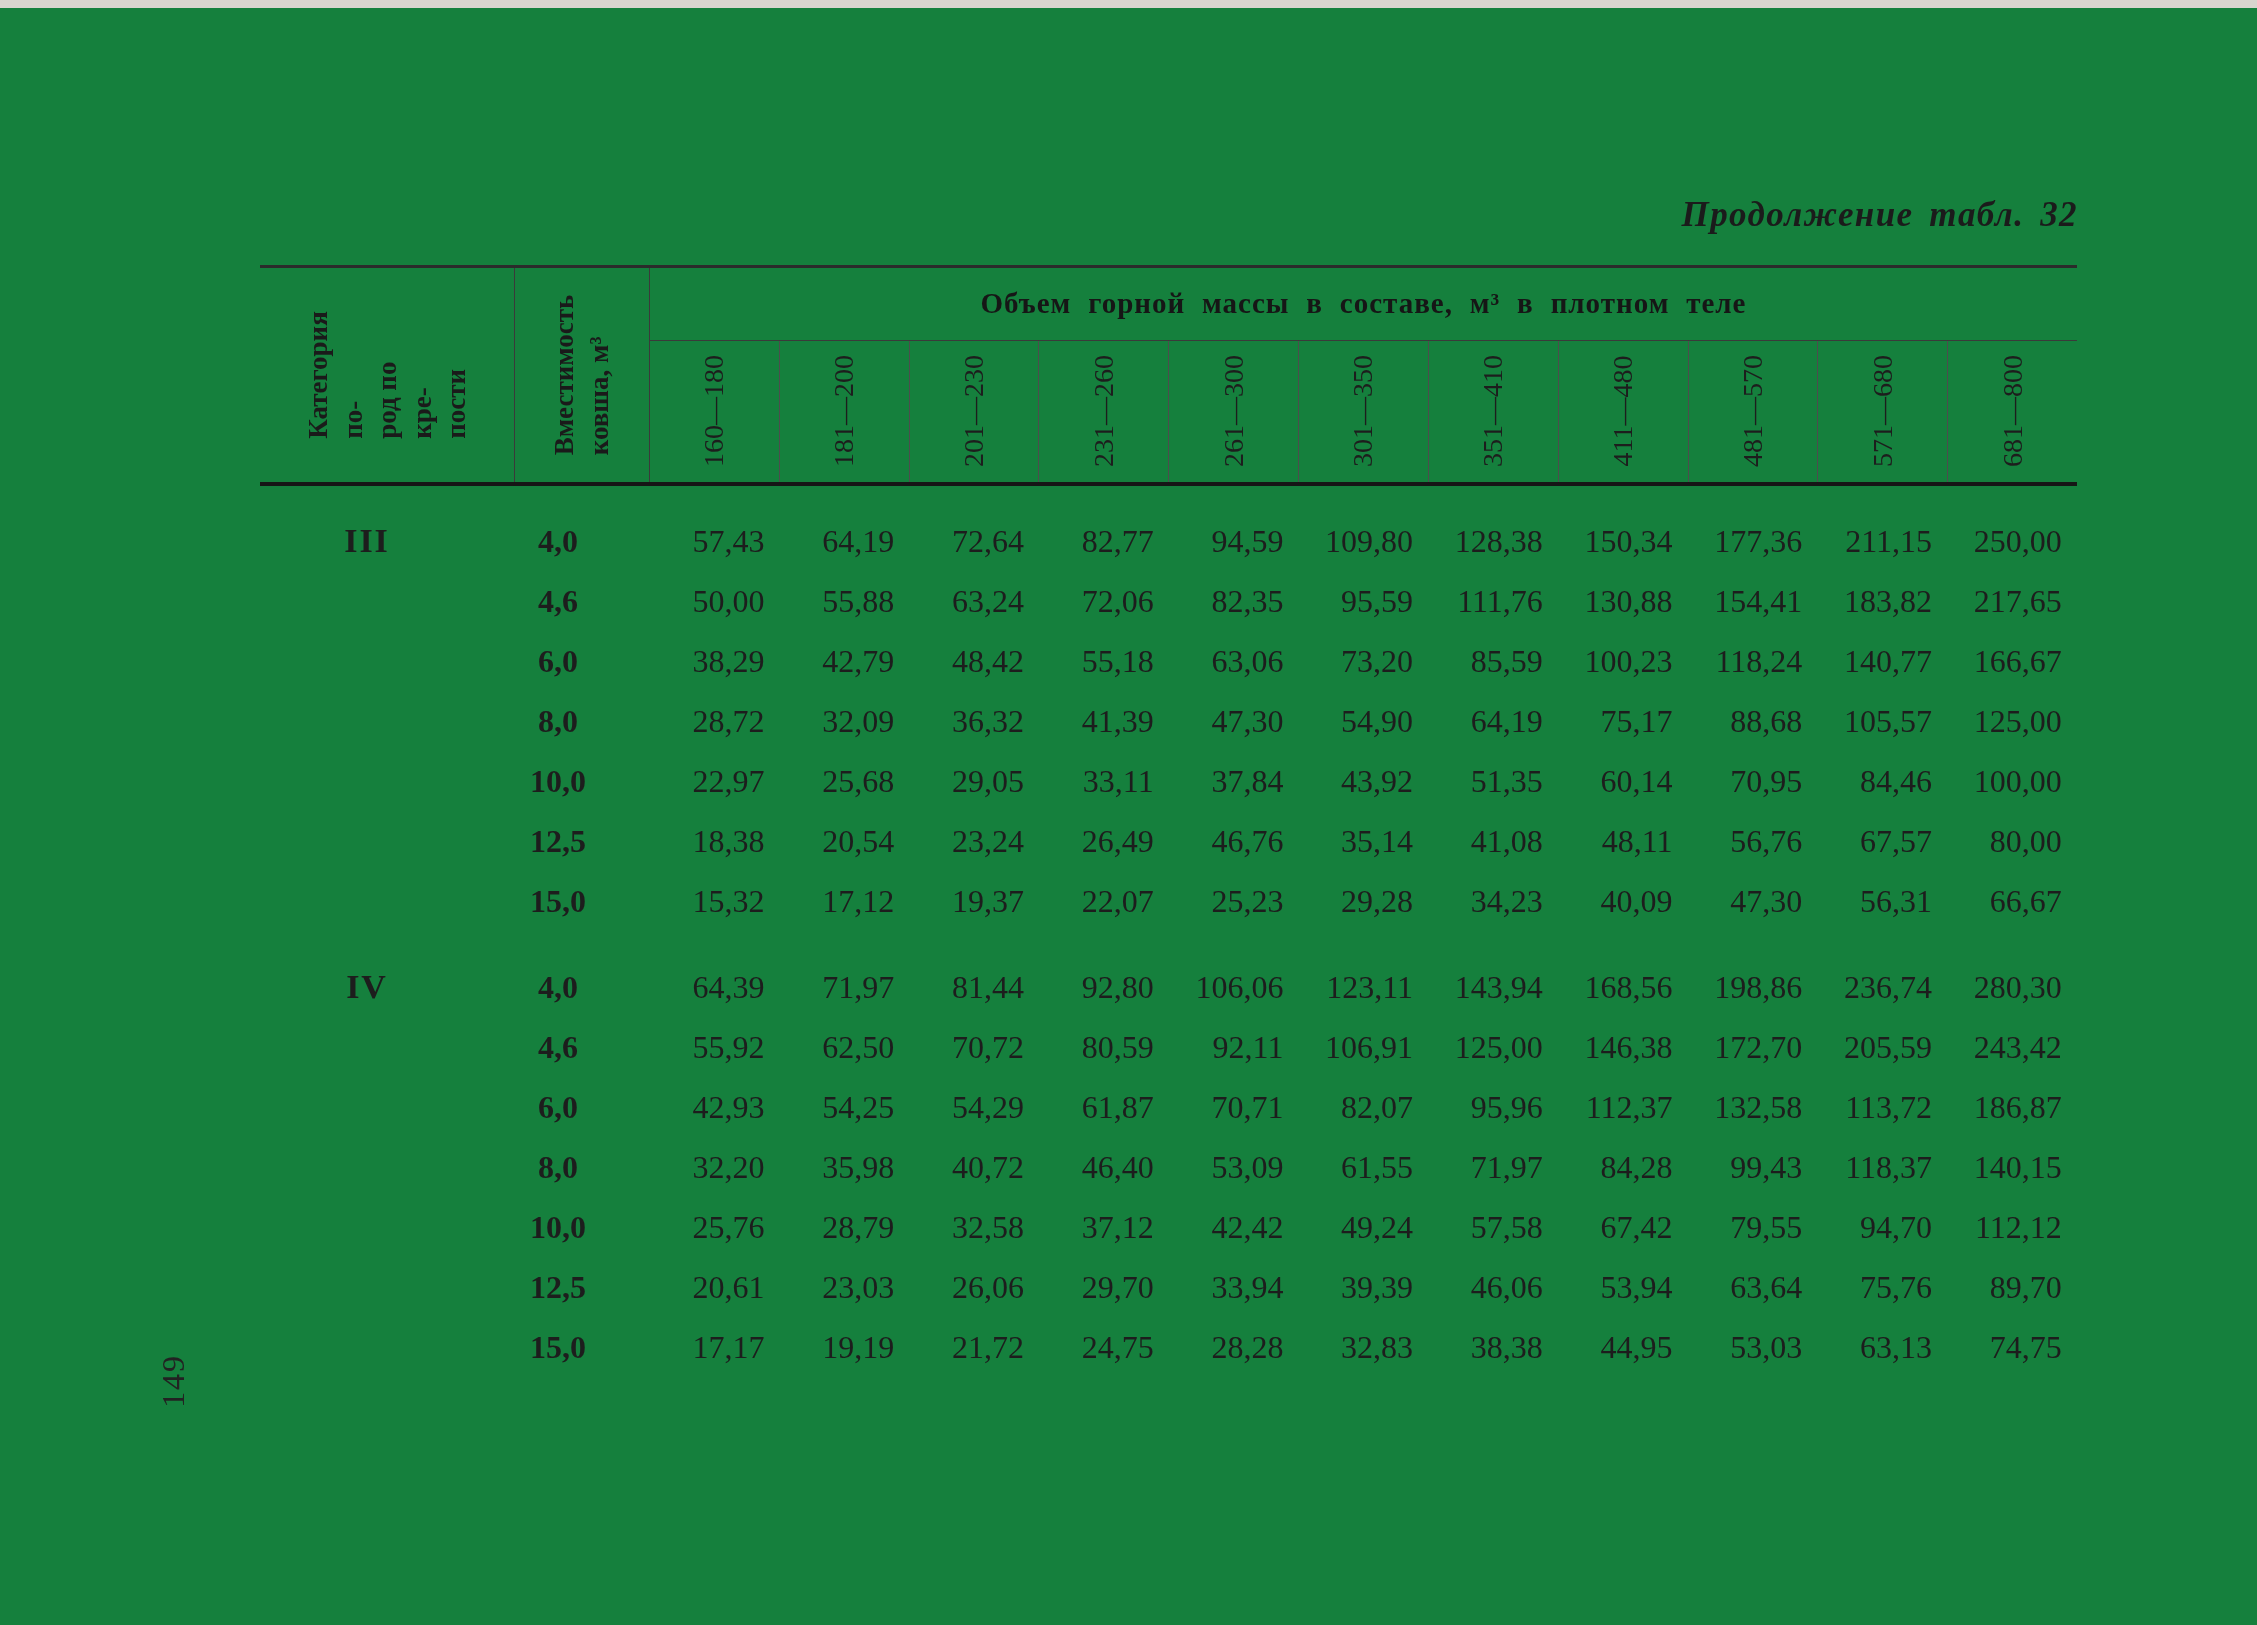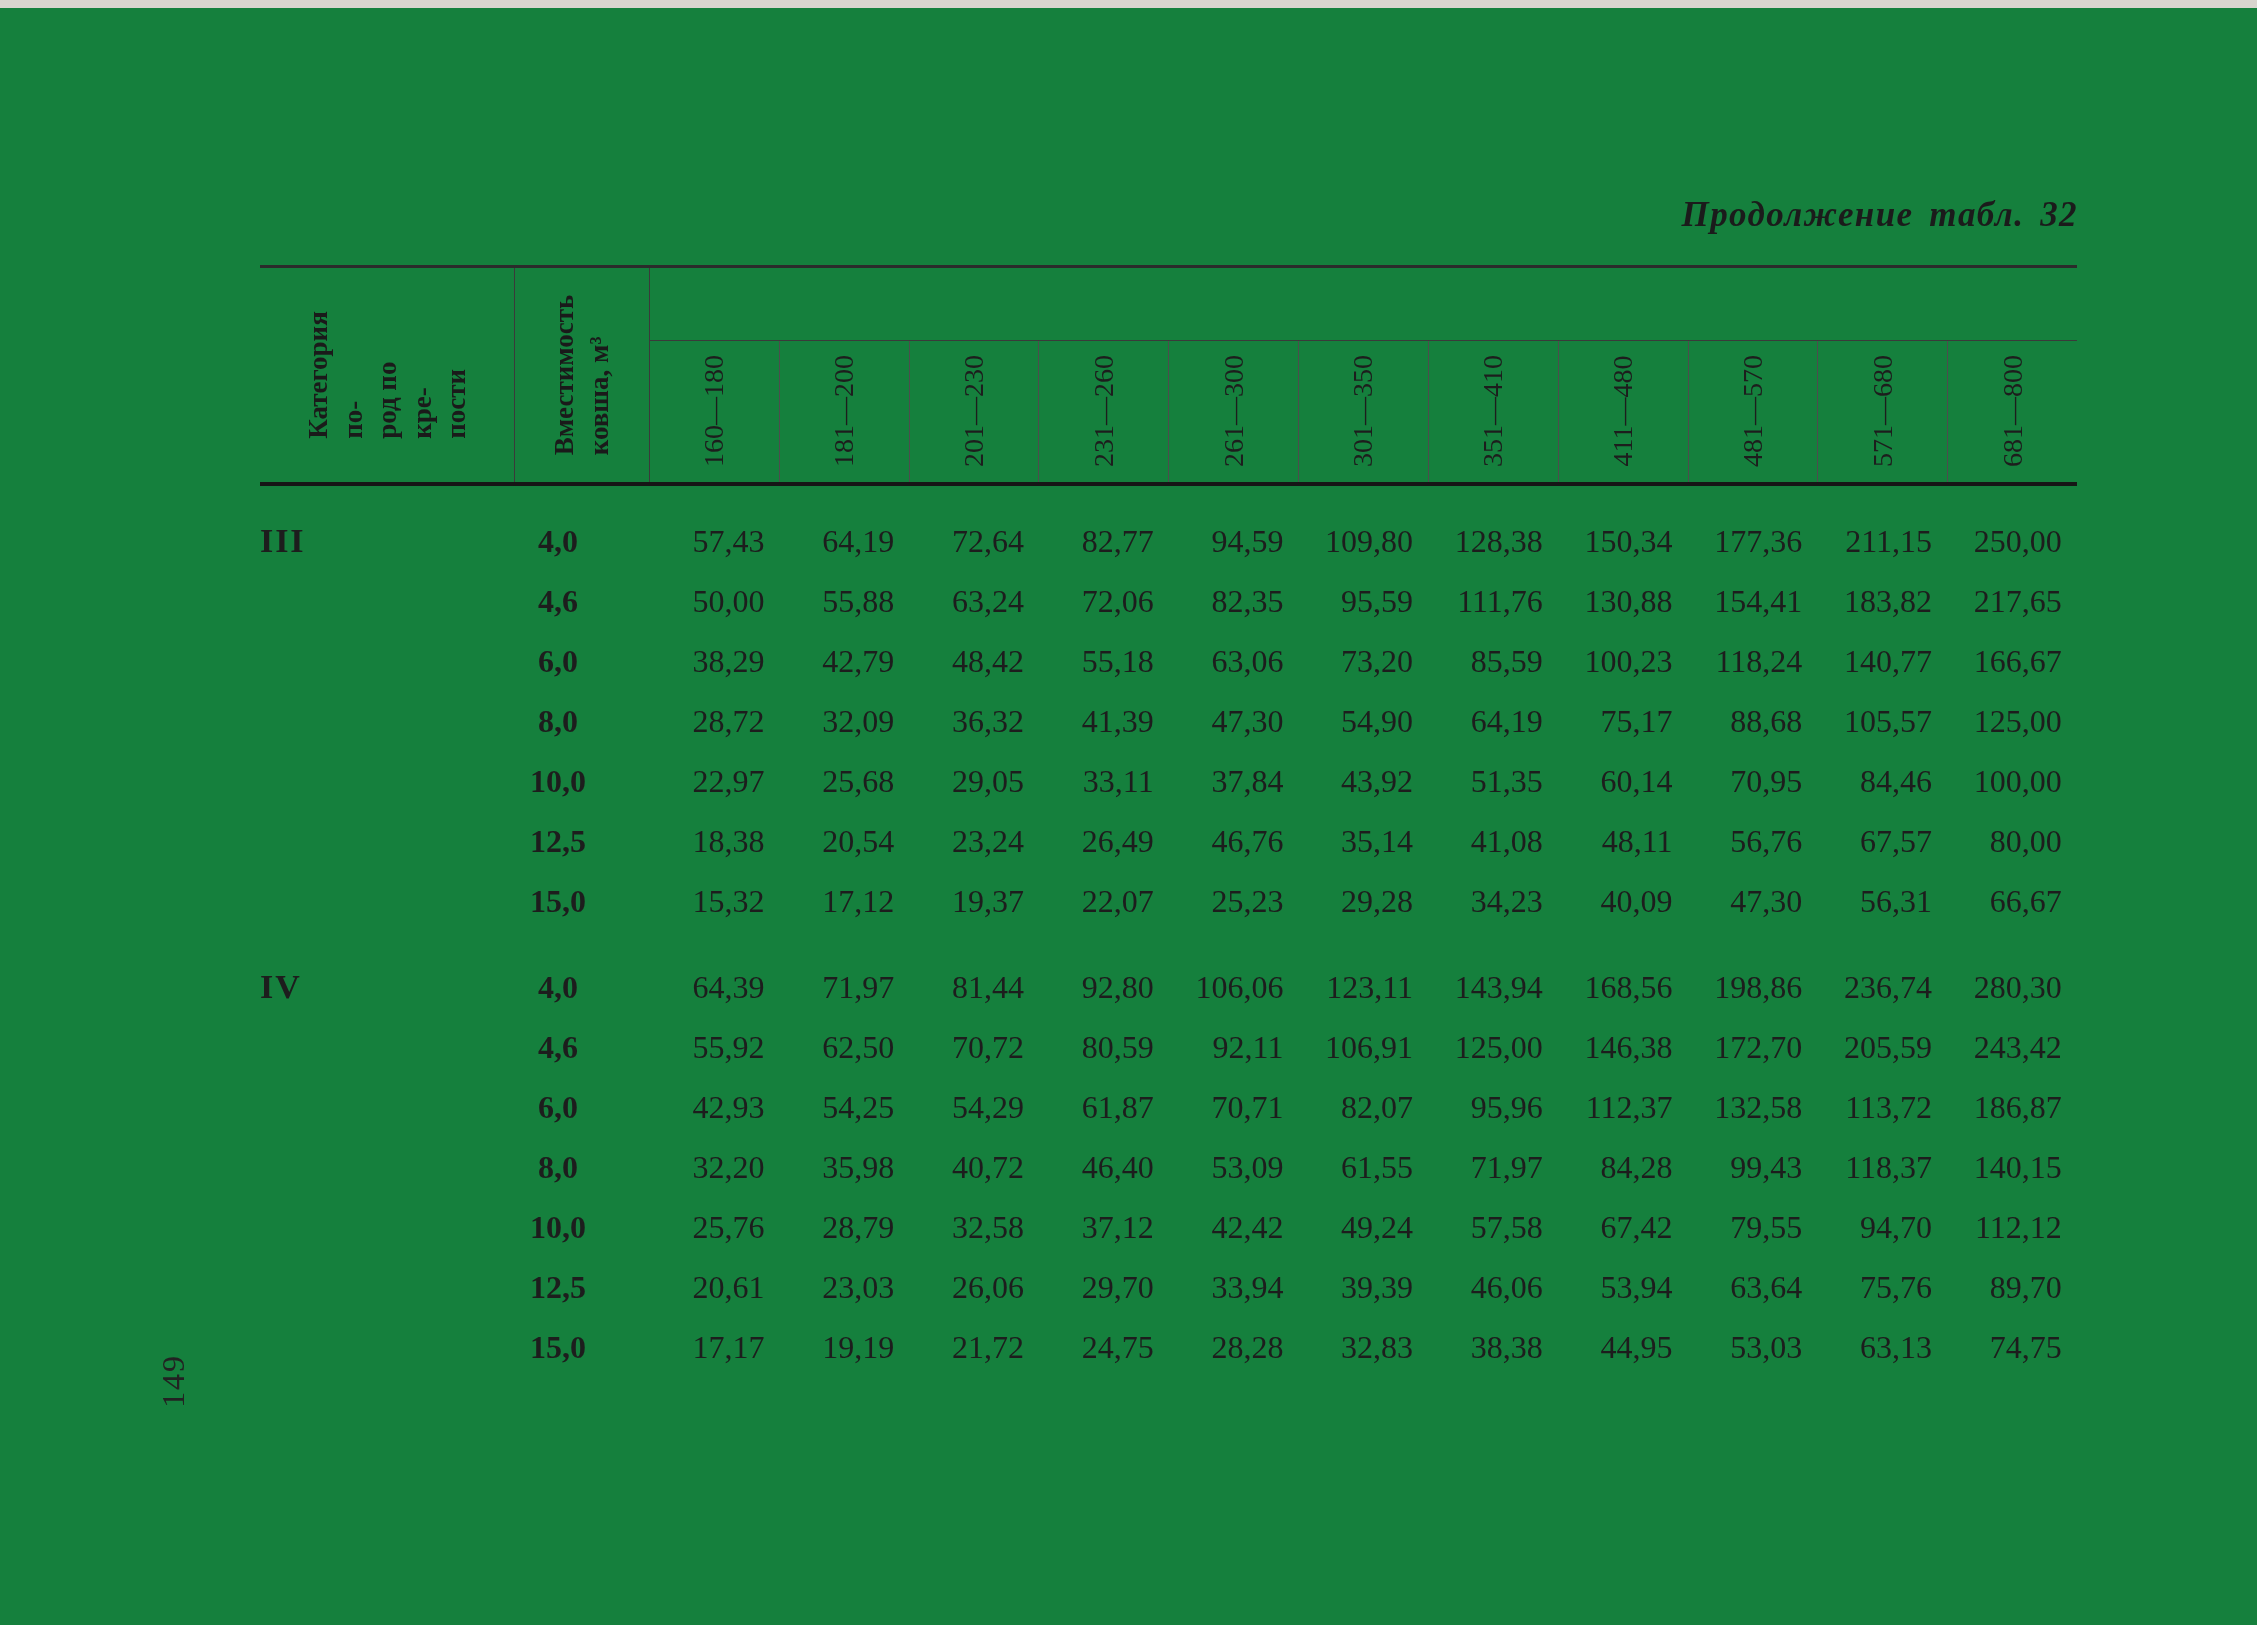--- a/index.html
+++ b/index.html
@@ -87,20 +87,21 @@
   }
   .trow {
     display: flex; align-items: center;
     height: 60px;
     font-size: 32px;
   }
   .trow.group-gap { margin-top: 26px; }
 
   .cat-cell {
     width: 254px;
+    text-align: center;
     padding-right: 40px;
     font-weight: 600;
     font-size: 34px;
     letter-spacing: 1.9px;
   }
   .cap-cell {
     width: 136px;
     text-align: center;
     padding-right: 48px;
     font-weight: 700;
@@ -133,20 +134,21 @@
       <div class="h-col1">
         <span class="vtext hlabel">Категория по-
 род по кре-
 пости</span>
       </div>
       <div class="h-col2">
         <span class="vtext hlabel">Вместимость
 ковша, м³</span>
       </div>
       <div class="h-ranges">
+        <div class="span-title">Объем горной массы в составе, м³ в плотном теле</div>
         <div class="range-labels">
             <div class="range-col">
               <span class="vtext range-label">160—180</span>
             </div>
             <div class="range-col">
               <span class="vtext range-label">181—200</span>
             </div>
             <div class="range-col">
               <span class="vtext range-label">201—230</span>
             </div>

